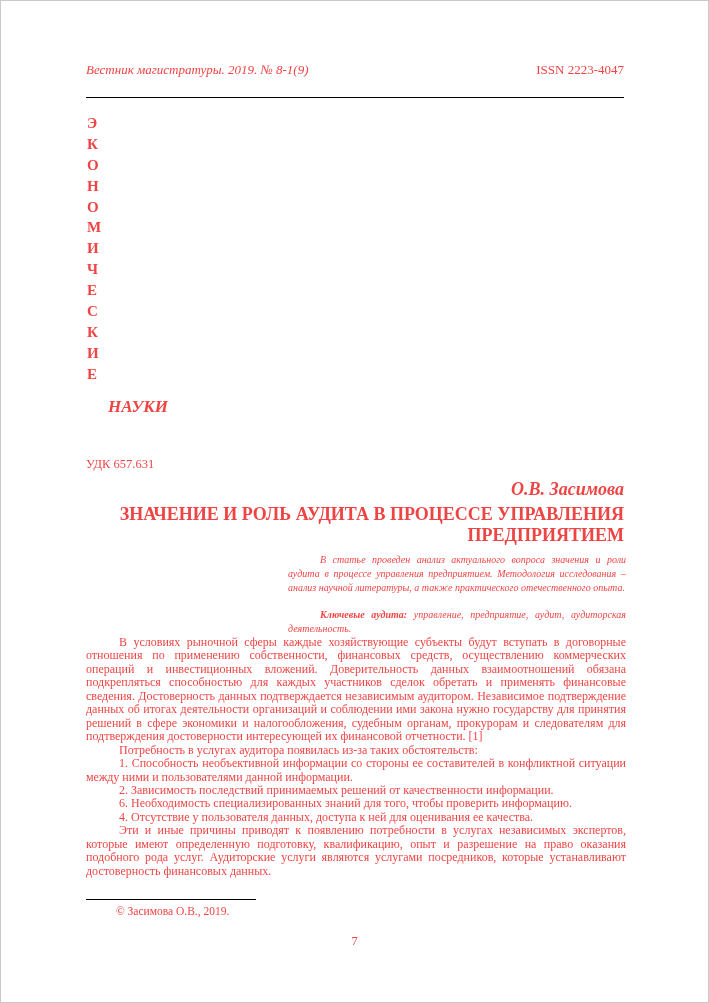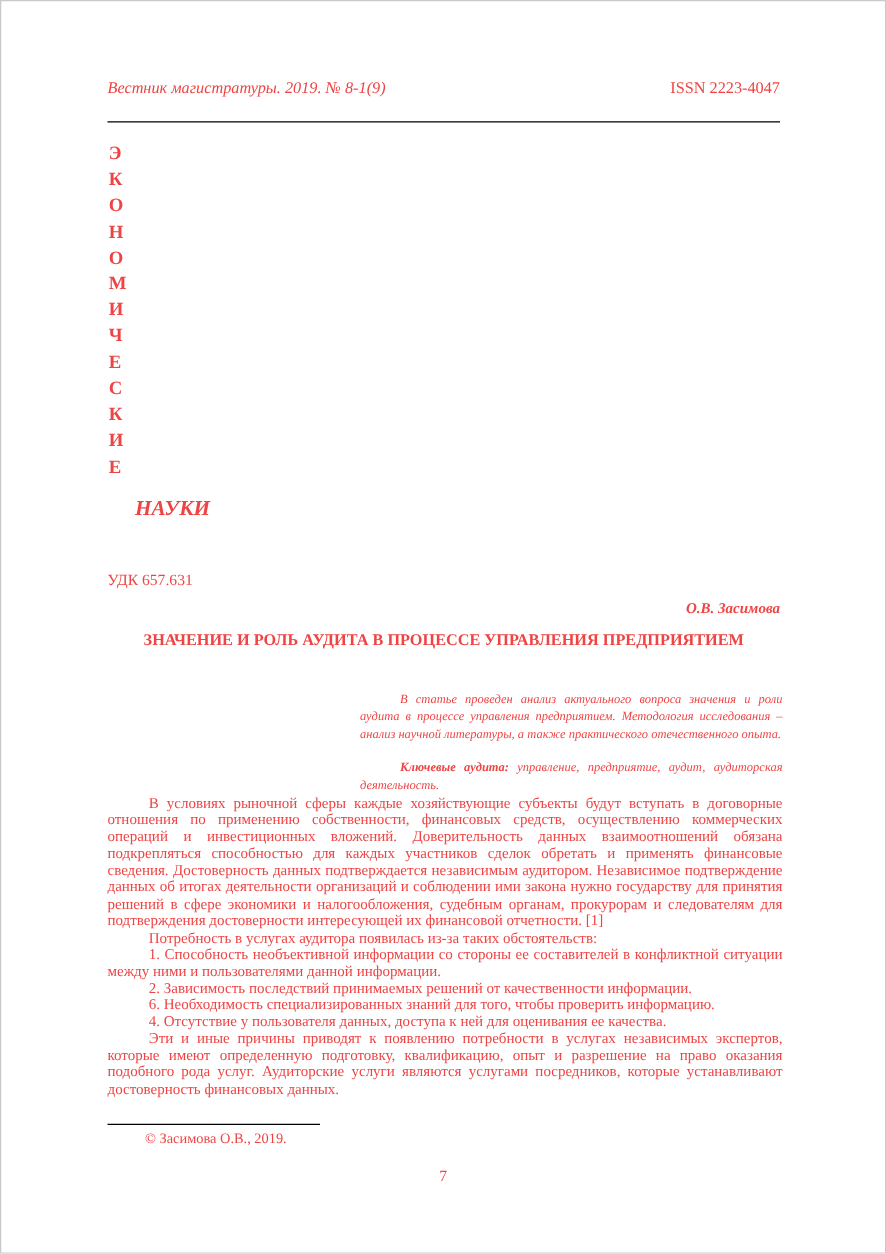--- a/index.html
+++ b/index.html
@@ -51,28 +51,28 @@
     position: absolute;
     top: 456px; left: 85px;
     font-size: 12.5px;
   }
   .author {
     position: absolute;
     top: 478px; left: 85px; right: 84px;
     text-align: right;
     font-weight: bold;
     font-style: italic;
-    font-size: 12px;
+    font-size: 18px;
   }
   .article-title {
     position: absolute;
     top: 503px; left: 85px; right: 84px;
-    text-align: center;
+    text-align: right;
     font-weight: bold;
-    font-size: 13px;
+    font-size: 18px;
   }
   .annotation {
     position: absolute;
     top: 552px; left: 287px; width: 338px;
     font-size: 10px;
     font-style: italic;
     line-height: 13.8px;
     text-align: justify;
   }
   .annotation p { text-indent: 32px; }

